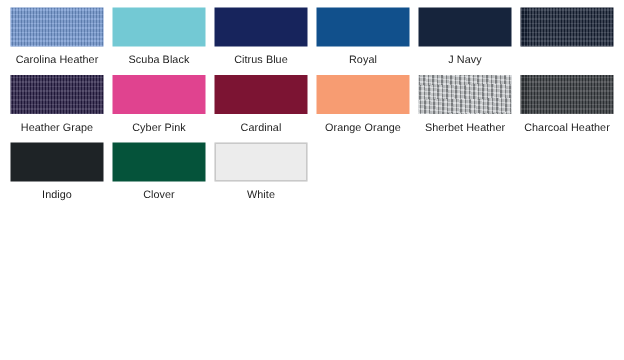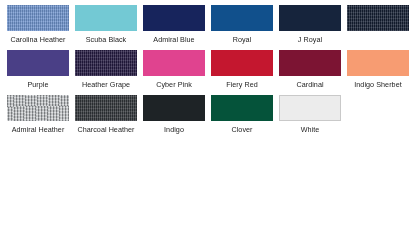--- a/index.html
+++ b/index.html
@@ -95,60 +95,52 @@
       <div class="swatch-cell">
         <div class="swatch-chip heather" style="background-color: rgb(111, 148, 207);"></div>
         <div class="swatch-label">Carolina Heather</div>
       </div>
       <div class="swatch-cell">
         <div class="swatch-chip" style="background-color: rgb(115, 201, 212);"></div>
         <div class="swatch-label">Scuba Black</div>
       </div>
       <div class="swatch-cell">
         <div class="swatch-chip" style="background-color: rgb(23, 36, 92);"></div>
-        <div class="swatch-label">Admiral Blue</div>
+        <div class="swatch-label">Citrus Blue</div>
       </div>
       <div class="swatch-cell">
         <div class="swatch-chip" style="background-color: rgb(17, 80, 140);"></div>
         <div class="swatch-label">Royal</div>
       </div>
       <div class="swatch-cell">
         <div class="swatch-chip" style="background-color: rgb(22, 36, 60);"></div>
-        <div class="swatch-label">J Royal</div>
+        <div class="swatch-label">J Navy</div>
       </div>
       <div class="swatch-cell">
         <div class="swatch-chip heather" style="background-color: rgb(20, 31, 51);"></div>
-      </div>
-      <div class="swatch-cell">
-        <div class="swatch-chip" style="background-color: rgb(74, 63, 134);"></div>
-        <div class="swatch-label">Purple</div>
       </div>
       <div class="swatch-cell">
         <div class="swatch-chip heather" style="background-color: rgb(36, 26, 66);"></div>
         <div class="swatch-label">Heather Grape</div>
       </div>
       <div class="swatch-cell">
         <div class="swatch-chip" style="background-color: rgb(224, 67, 143);"></div>
         <div class="swatch-label">Cyber Pink</div>
       </div>
       <div class="swatch-cell">
-        <div class="swatch-chip" style="background-color: rgb(196, 23, 47);"></div>
-        <div class="swatch-label">Fiery Red</div>
-      </div>
-      <div class="swatch-cell">
         <div class="swatch-chip" style="background-color: rgb(124, 20, 51);"></div>
         <div class="swatch-label">Cardinal</div>
       </div>
       <div class="swatch-cell">
         <div class="swatch-chip" style="background-color: rgb(247, 156, 114);"></div>
-        <div class="swatch-label">Indigo Sherbet</div>
+        <div class="swatch-label">Orange Orange</div>
       </div>
       <div class="swatch-cell">
         <div class="swatch-chip heather heather-strong" style="background-color: rgb(184, 188, 192);"></div>
-        <div class="swatch-label">Admiral Heather</div>
+        <div class="swatch-label">Sherbet Heather</div>
       </div>
       <div class="swatch-cell">
         <div class="swatch-chip heather" style="background-color: rgb(50, 54, 58);"></div>
         <div class="swatch-label">Charcoal Heather</div>
       </div>
       <div class="swatch-cell">
         <div class="swatch-chip" style="background-color: rgb(30, 35, 38);"></div>
         <div class="swatch-label">Indigo</div>
       </div>
       <div class="swatch-cell">

